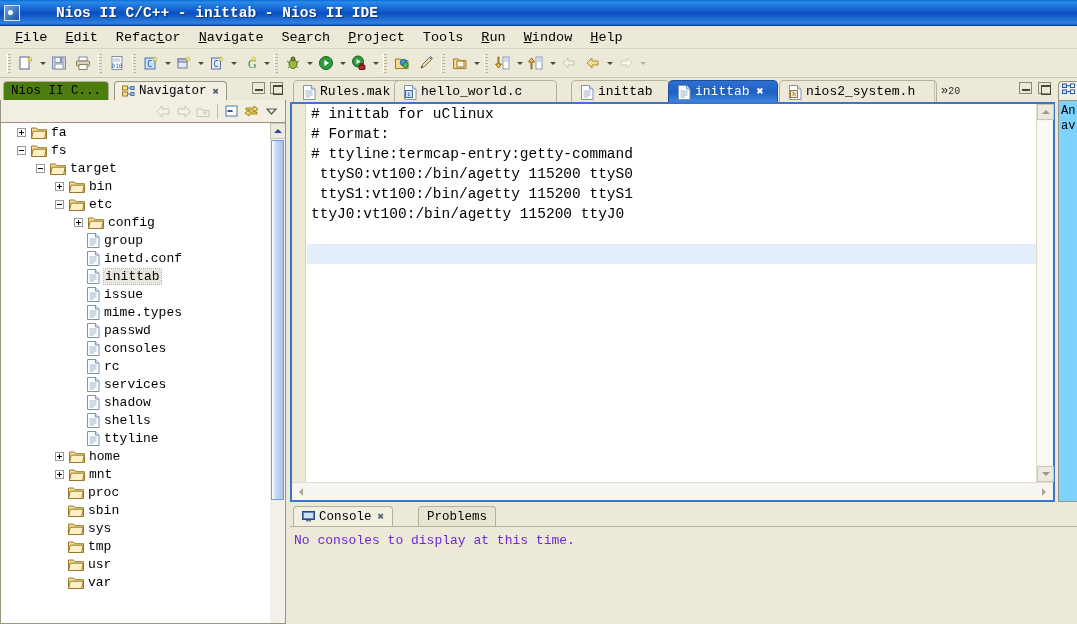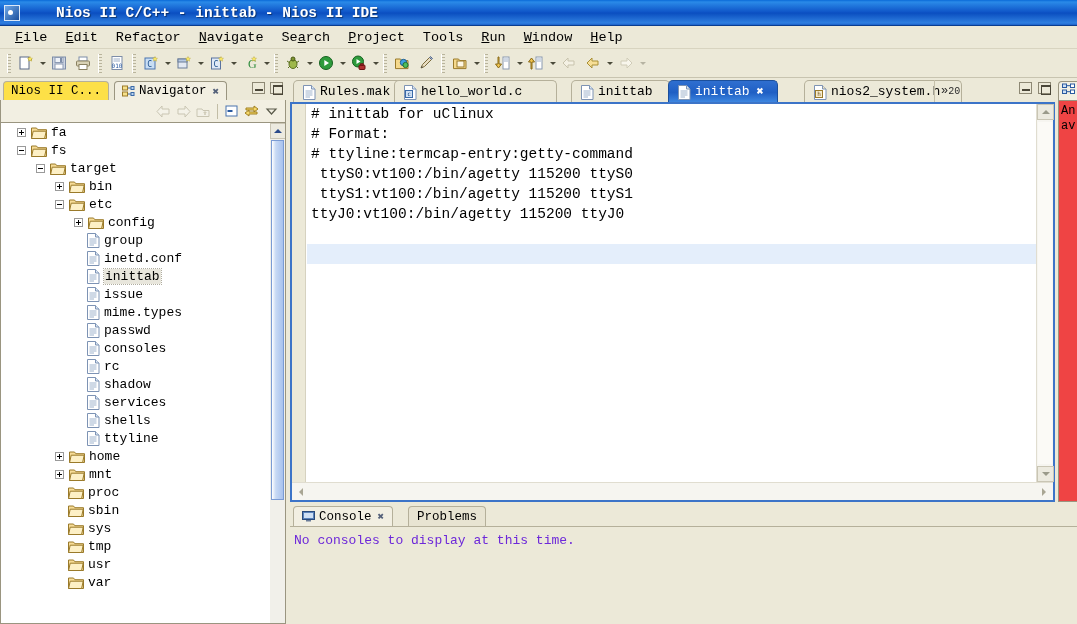--- a/index.html
+++ b/index.html
@@ -79,21 +79,21 @@
   
   .leftpane { position:absolute; left:0; top:0; width:286px; bottom:0; }
   .viewtabs { height:22px; position:relative; }
   .vtab {
     position:absolute; top:3px; height:19px; display:flex; align-items:center;
     padding:0 7px; font-size:12.5px; white-space:nowrap;
     background:#ece9d8;
     border:1px solid #b5b09a; border-bottom:none;
     border-radius:4px 4px 0 0;
   }
-  .vtab.inactive { background:#fde047; color:#000; }
+  .vtab.inactive { background:#4d7c0f; color:#000; }
   .vtab.active { background:#f2efe2; font-weight:normal;
      border-color:#9a9580; z-index:3; }
   .vtab .vt-icon { width:13px;height:13px;margin-right:4px;flex:none;}
   .vtab .closex { margin-left:6px; color:#55617a; font-size:11px; font-weight:bold; }
   .viewtabs .winbtns { position:absolute; right:3px; top:4px; display:flex; gap:5px; }
   .wbtn { width:13px;height:12px;border:1px solid #8d8874;background:#ece9d8;position:relative; }
   .wbtn.min:after{content:"";position:absolute;left:2px;bottom:2px;width:8px;height:2px;background:#4a4638;}
   .wbtn.max:after{content:"";position:absolute;left:2px;top:2px;width:8px;height:7px;border:1px solid #4a4638;border-top-width:2px;}
 
   .viewtoolbar {
@@ -183,21 +183,21 @@
            border-top:1px solid #b5b09a; padding:6px 4px; }
   .cmsg { font-family:"Liberation Mono",monospace; font-size:13px; color:#6d28d9; }
 
   
   .rightpane { position:absolute; right:0; top:0; width:22px; bottom:0; }
   .rtabstrip { height:22px; position:relative; }
   .rtab { position:absolute; left:3px; top:3px; height:19px; width:30px;
           border:1px solid #9a9580; border-bottom:none; border-radius:4px 4px 0 0;
           background:#f2efe2; display:flex; align-items:center; padding-left:3px; }
   .rbody { position:absolute; left:3px; right:0; top:22px; bottom:0;
-           background:#ef4444; border:1px solid #9a9580; border-right:none; padding:3px 2px;
+           background:#7dd3fc; border:1px solid #9a9580; border-right:none; padding:3px 2px;
            font-family:"Liberation Mono",monospace; font-size:12px; overflow:hidden; line-height:15px;}
 </style>
 </head>
 <body>
 
 <div id="app">
 
   <div class="titlebar">
     <div class="tb-icon"></div>
     <div class="tb-title">Nios II C/C++ - inittab - Nios II IDE</div>
@@ -635,34 +635,34 @@
               <div style="width: 71px; flex: 0 0 auto;"></div>
               <div class="twist" style="width: 14px;"></div>
               <span class="tfile"><svg width="13" height="15" viewBox="0 0 13 15">
                   <path d="M0.5 0.5 h8 l3.5 3.5 v10.5 h-11.5 z" fill="#ffffff" stroke="#7d93b4"></path>
                   <path d="M8.5 0.5 v3.5 h3.5" fill="#dce7f4" stroke="#7d93b4"></path>
                   <line x1="2.5" y1="6" x2="9.5" y2="6" stroke="#9fb3cc"></line>
                   <line x1="2.5" y1="8" x2="9.5" y2="8" stroke="#9fb3cc"></line>
                   <line x1="2.5" y1="10" x2="9.5" y2="10" stroke="#9fb3cc"></line>
                   <line x1="2.5" y1="12" x2="7" y2="12" stroke="#9fb3cc"></line>
                 </svg></span>
+              <span class="tlabel">services</span>
+            </div>
+            <div class="trow">
+              <div style="width: 71px; flex: 0 0 auto;"></div>
+              <div class="twist" style="width: 14px;"></div>
+              <span class="tfile"><svg width="13" height="15" viewBox="0 0 13 15">
+                  <path d="M0.5 0.5 h8 l3.5 3.5 v10.5 h-11.5 z" fill="#ffffff" stroke="#7d93b4"></path>
+                  <path d="M8.5 0.5 v3.5 h3.5" fill="#dce7f4" stroke="#7d93b4"></path>
+                  <line x1="2.5" y1="6" x2="9.5" y2="6" stroke="#9fb3cc"></line>
+                  <line x1="2.5" y1="8" x2="9.5" y2="8" stroke="#9fb3cc"></line>
+                  <line x1="2.5" y1="10" x2="9.5" y2="10" stroke="#9fb3cc"></line>
+                  <line x1="2.5" y1="12" x2="7" y2="12" stroke="#9fb3cc"></line>
+                </svg></span>
               <span class="tlabel">shadow</span>
-            </div>
-            <div class="trow">
-              <div style="width: 71px; flex: 0 0 auto;"></div>
-              <div class="twist" style="width: 14px;"></div>
-              <span class="tfile"><svg width="13" height="15" viewBox="0 0 13 15">
-                  <path d="M0.5 0.5 h8 l3.5 3.5 v10.5 h-11.5 z" fill="#ffffff" stroke="#7d93b4"></path>
-                  <path d="M8.5 0.5 v3.5 h3.5" fill="#dce7f4" stroke="#7d93b4"></path>
-                  <line x1="2.5" y1="6" x2="9.5" y2="6" stroke="#9fb3cc"></line>
-                  <line x1="2.5" y1="8" x2="9.5" y2="8" stroke="#9fb3cc"></line>
-                  <line x1="2.5" y1="10" x2="9.5" y2="10" stroke="#9fb3cc"></line>
-                  <line x1="2.5" y1="12" x2="7" y2="12" stroke="#9fb3cc"></line>
-                </svg></span>
-              <span class="tlabel">services</span>
             </div>
             <div class="trow">
               <div style="width: 71px; flex: 0 0 auto;"></div>
               <div class="twist" style="width: 14px;"></div>
               <span class="tfile"><svg width="13" height="15" viewBox="0 0 13 15">
                   <path d="M0.5 0.5 h8 l3.5 3.5 v10.5 h-11.5 z" fill="#ffffff" stroke="#7d93b4"></path>
                   <path d="M8.5 0.5 v3.5 h3.5" fill="#dce7f4" stroke="#7d93b4"></path>
                   <line x1="2.5" y1="6" x2="9.5" y2="6" stroke="#9fb3cc"></line>
                   <line x1="2.5" y1="8" x2="9.5" y2="8" stroke="#9fb3cc"></line>
                   <line x1="2.5" y1="10" x2="9.5" y2="10" stroke="#9fb3cc"></line>
@@ -809,21 +809,21 @@
                 <path d="M0.5 0.5 h8 l3.5 3.5 v10.5 h-11.5 z" fill="#ffffff" stroke="#7d93b4"></path>
                 <path d="M8.5 0.5 v3.5 h3.5" fill="#dce7f4" stroke="#7d93b4"></path>
                 <line x1="2.5" y1="6" x2="9.5" y2="6" stroke="#9fb3cc"></line>
                 <line x1="2.5" y1="8" x2="9.5" y2="8" stroke="#9fb3cc"></line>
                 <line x1="2.5" y1="10" x2="9.5" y2="10" stroke="#9fb3cc"></line>
                 <line x1="2.5" y1="12" x2="7" y2="12" stroke="#9fb3cc"></line>
               </svg></span>
             <span>inittab</span>
             <span class="closex">✖</span>
           </div>
-          <div class="etab" style="left: 514px; width: 158px;">
+          <div class="etab" style="left: 489px; width: 158px;">
             <span class="ft-icon"><svg width="13" height="15" viewBox="0 0 13 15">
                 <path d="M0.5 0.5 h8 l3.5 3.5 v10.5 h-11.5 z" fill="#ffffff" stroke="#7d93b4"></path>
                 <path d="M8.5 0.5 v3.5 h3.5" fill="#f0e2bc" stroke="#7d93b4"></path>
                 <rect x="1.5" y="5.5" width="7" height="7" fill="#f6eccd" stroke="#9a7a2a"></rect>
                 <text x="5" y="11.2" font-size="6" text-anchor="middle" fill="#6a4a10" font-family="monospace">h</text>
               </svg></span>
             <span>nios2_system.h</span>
           </div>
           <div class="echev" style="left: 644px;">
             <span>»</span>
@@ -874,21 +874,21 @@
           <span style="width:13px;height:11px;margin-right:4px;flex:none;">
             <svg width="13" height="11" viewBox="0 0 13 11">
                 <rect x="0.5" y="0.5" width="12" height="8" fill="#5a83bc" stroke="#2a4a7a"></rect>
                 <rect x="2" y="2" width="9" height="5" fill="#cfe0f4"></rect>
                 <rect x="4" y="9" width="5" height="1.5" fill="#6a7c98"></rect>
               </svg>
           </span>
           <span>Console</span>
           <span style="margin-left:6px;color:#55617a;font-size:11px;font-weight:bold;">✖</span>
         </div>
-        <div class="ctab inactive" style="left:118px;">
+        <div class="ctab inactive" style="left:128px;">
           <span>Problems</span>
         </div>
       </div>
       <div class="cbody">
         <div class="cmsg">No consoles to display at this time.</div>
       </div>
     </div>
 
     <div class="rightpane" style="bottom:122px;">
       <div class="rtabstrip">

